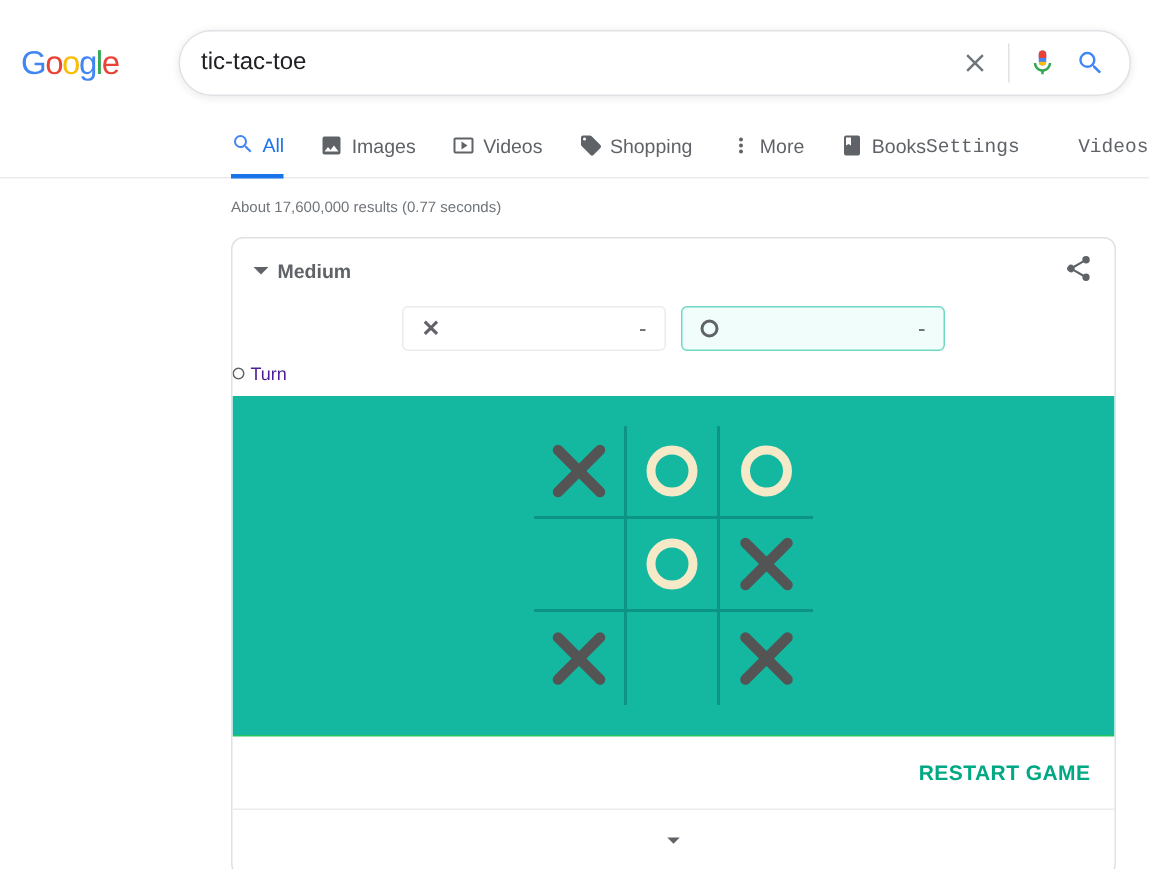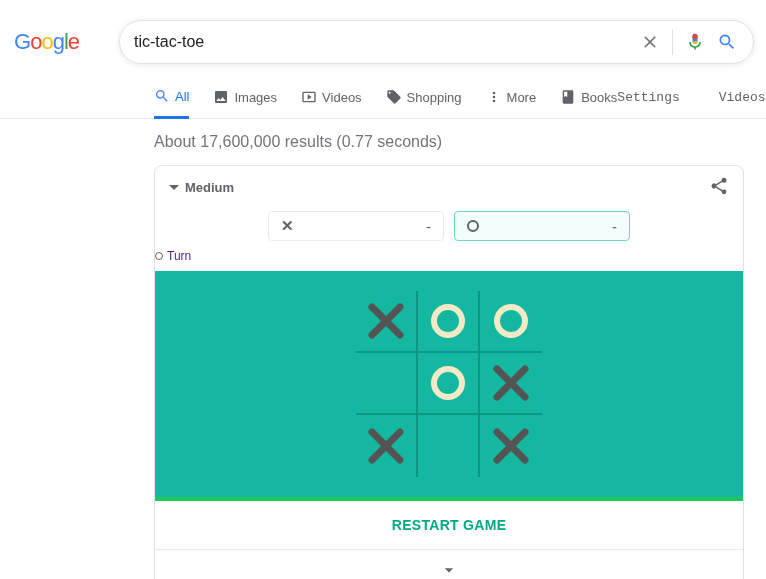--- a/index.html
+++ b/index.html
@@ -24,21 +24,21 @@
   
   .tabs { display:flex; align-items:center; padding-left: 154px; border-bottom: 1px solid #ebebeb; font-size: 13px; color:#5f6368; }
   .tabs .group { display:flex; gap: 24px; }
   .tab { display:flex; align-items:center; gap:5px; padding: 10px 0 12px; cursor:pointer;text-align:right; }
   .tab.active { color:#1a73e8; border-bottom: 3px solid #1a73e8; margin-bottom:-1px; }
   .tabs .right { margin-left:auto; display:flex; gap:39px; padding-right:24px;font-family:Liberation Mono, monospace; }
   .tabs svg { width:16px; height:16px; }
 
   
   .main { padding-left: 154px; padding-top: 14px; }
-  .stats { font-size:16px; color:#70757a; margin-bottom: 14px; }
+  .stats { font-size:10px; color:#70757a; margin-bottom: 14px; }
 
   
   .card { width: 590px; border:1px solid #dfe1e5; border-radius:8px; overflow:hidden; }
   .card-head { display:flex; align-items:center; padding:10px 14px;gap:40px; }
   .diff { display:flex; align-items:center; gap:6px; color:#5f6368; font-size:13px; font-weight:bold; cursor:pointer; }
   .share { margin-left:auto; color:#5f6368; cursor:pointer; }
 
   .score-row { display:flex; justify-content:center; gap:10px; padding: 2px 0 8px; }
   .score-box { width:176px; height:30px; border:1px solid #ebebeb; border-radius:4px; display:flex; align-items:center; padding:0 12px; font-size:15px; color:#5f6368; }
   .score-box.active { border-color:#6fd8c5; background:#f0fdfa; }
@@ -49,21 +49,21 @@
   .board-wrap { background:#14b8a0; padding: 20px 0; display:flex; justify-content:center; }
   .board { display:grid; grid-template-columns:repeat(3,62px); grid-template-rows:repeat(3,62px); }
   .cell { display:flex; justify-content:center; align-items:center; cursor:pointer; position:relative; }
   .cell.br { border-right: 2px solid #0d9484; }
   .cell.bb { border-bottom: 2px solid #0d9484; }
 
   .mark-x { width:36px; height:36px; }
   .mark-x line { stroke:#545454; stroke-width:7; stroke-linecap:round; }
   .mark-o { width:34px; height:34px; border:6px solid #f5e9c8; border-radius:50%; }
 
-  .restart { text-align:center; padding:16px; color:#00a884; font-weight:bold; font-size:14px; letter-spacing:0.3px; cursor:pointer; border-top:4px solid #22c55e; }
+  .restart { text-align:right; padding:16px; color:#00a884; font-weight:bold; font-size:14px; letter-spacing:0.3px; cursor:pointer; border-top:1px solid #22c55e; }
   .expand { text-align:center; padding:10px; border-top:1px solid #ebebeb; color:#5f6368; cursor:pointer; }
 </style>
 </head>
 <body>
 
 <div class="page">
 
   <div class="header">
     <div class="logo">
       <span>G</span><span>o</span><span>o</span><span>g</span><span>l</span><span>e</span>

